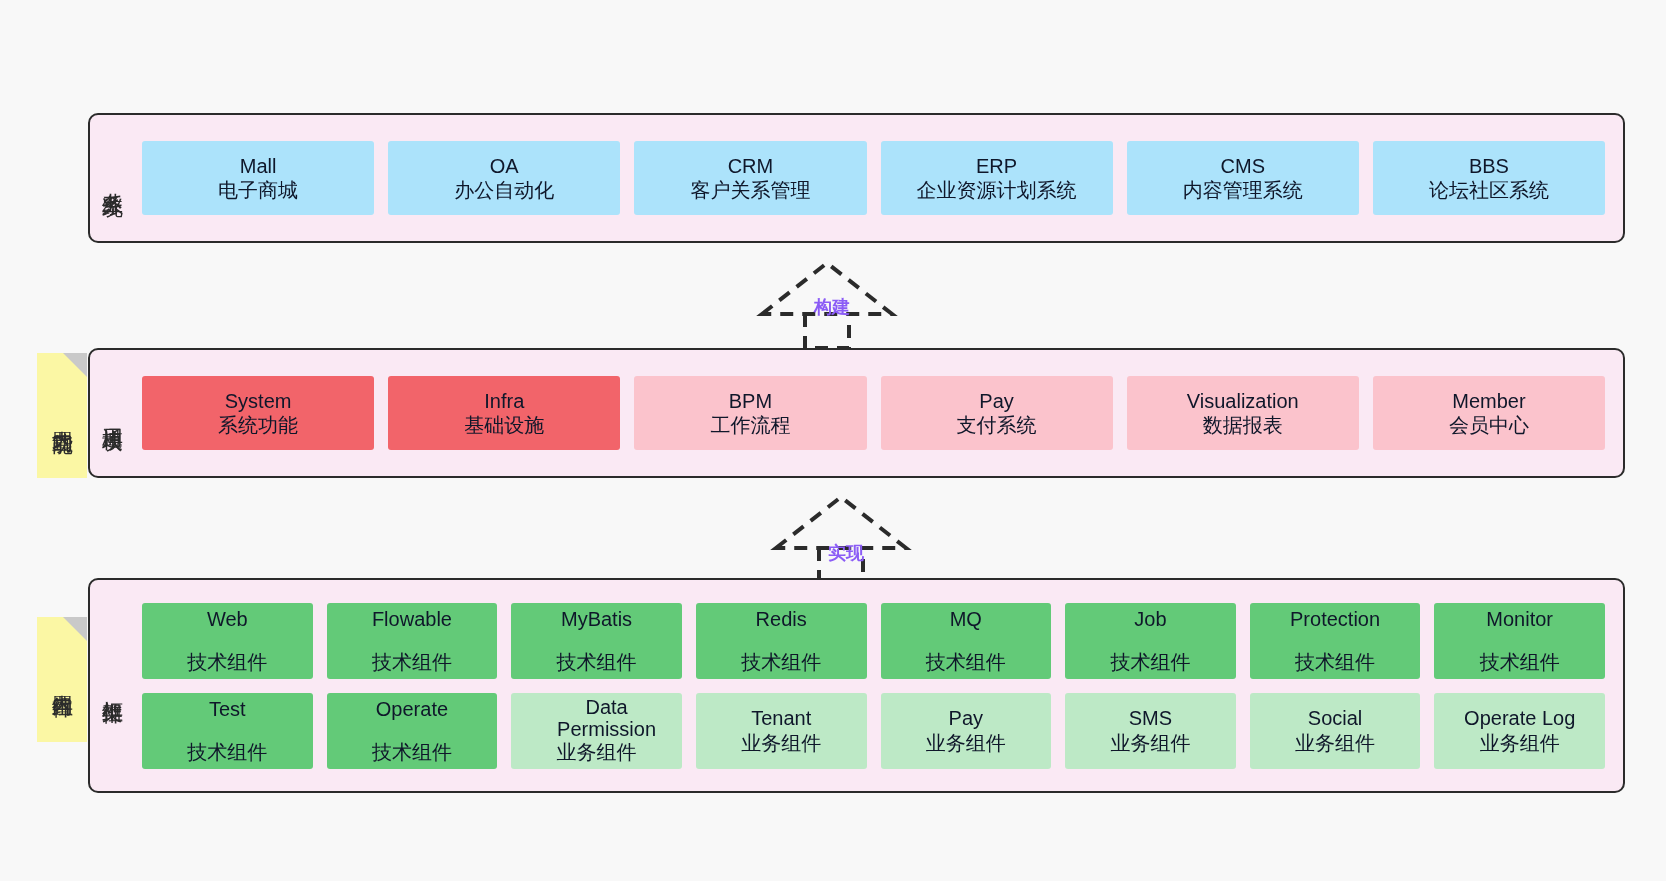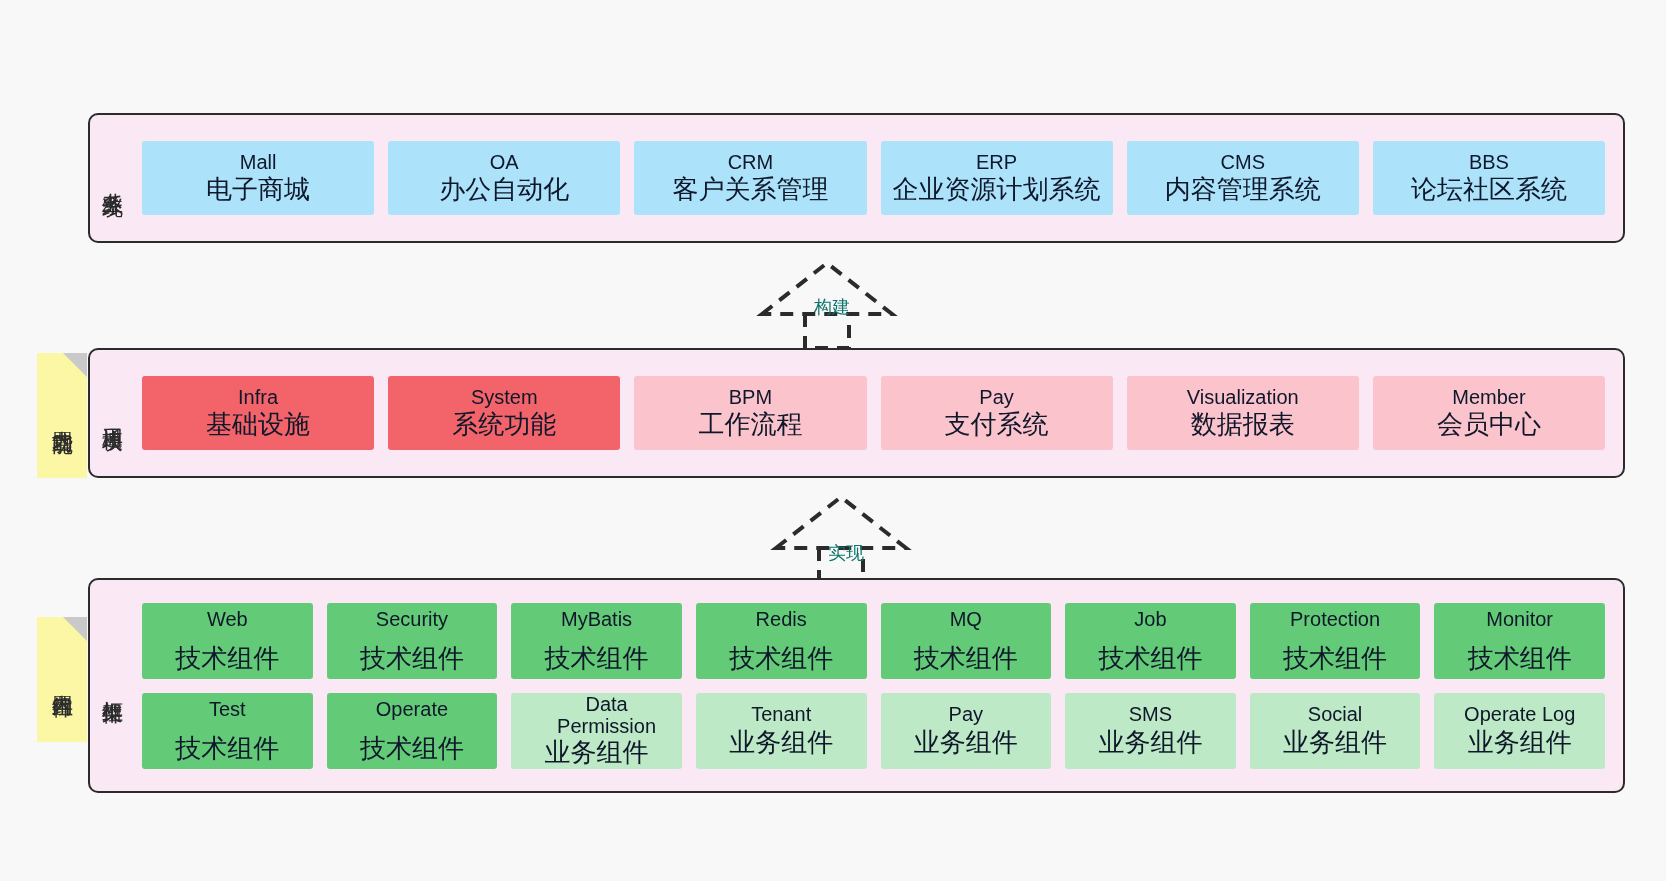--- a/index.html
+++ b/index.html
@@ -70,21 +70,21 @@
     flex-direction: column;
     align-items: center;
     justify-content: center;
     text-align: center;
     color: #0f172a;
     line-height: 1.22;
     padding: 4px 6px;
     user-select: none;
   }
   .box .b-title { font-size: 20px; }
-  .box .b-sub   { font-size: 26px; }
+  .box .b-sub   { font-size: 20px; }
 
   .bx-blue        { background: #ace3fb; }
   .bx-red         { background: #f2646a; }
   .bx-pink        { background: #fbc3cc; }
   .bx-green       { background: #63ca78; justify-content: space-between; }
   .bx-green-light { background: #bde9c6; }
 
   
   .note {
     position: absolute;
@@ -114,24 +114,25 @@
 
   
   .arrow {
     position: absolute;
     pointer-events: none;
   }
   .arrow svg { display: block; overflow: visible; }
   .arrow-label {
     position: absolute;
     font-size: 18px;
-    color: #0f766e;
+    color: #8b5cf6;
     background: transparent;
     white-space: nowrap;
     user-select: none;
+    font-weight: bold;
   }
 </style>
 </head>
 <body>
 
 <div id="canvas">
 
   <div class="layer" id="layer-business-system" style="left:88px; top:113px; width:1537px; height:130px;">
     <div class="layer-title">业务系统</div>
     <div class="layer-body">
@@ -175,26 +176,26 @@
   <div class="note" id="note-common-module" style="left:37px; top:353px; width:50px; height:125px;">
     <span class="fold"></span>
     <span>内置功能</span>
   </div>
 
   <div class="layer" id="layer-common-module" style="left:88px; top:348px; width:1537px; height:130px;">
     <div class="layer-title">通用模块</div>
     <div class="layer-body">
       <div class="row" style="height:74px;">
         <div class="box bx-red">
+          <span class="b-title">System</span>
+          <span class="b-sub">系统功能</span>
+        </div>
+        <div class="box bx-red">
           <span class="b-title">Infra</span>
           <span class="b-sub">基础设施</span>
-        </div>
-        <div class="box bx-red">
-          <span class="b-title">System</span>
-          <span class="b-sub">系统功能</span>
         </div>
         <div class="box bx-pink">
           <span class="b-title">BPM</span>
           <span class="b-sub">工作流程</span>
         </div>
         <div class="box bx-pink">
           <span class="b-title">Pay</span>
           <span class="b-sub">支付系统</span>
         </div>
         <div class="box bx-pink">
@@ -225,21 +226,21 @@
   <div class="layer" id="layer-framework-component" style="left:88px; top:578px; width:1537px; height:215px;">
     <div class="layer-title">框架组件</div>
     <div class="layer-body">
 
       <div class="row" style="height:76px;">
         <div class="box bx-green">
           <span class="b-title">Web</span>
           <span class="b-sub">技术组件</span>
         </div>
         <div class="box bx-green">
-          <span class="b-title">Security</span>
+          <span class="b-title">Flowable</span>
           <span class="b-sub">技术组件</span>
         </div>
         <div class="box bx-green">
           <span class="b-title">MyBatis</span>
           <span class="b-sub">技术组件</span>
         </div>
         <div class="box bx-green">
           <span class="b-title">Redis</span>
           <span class="b-sub">技术组件</span>
         </div>

